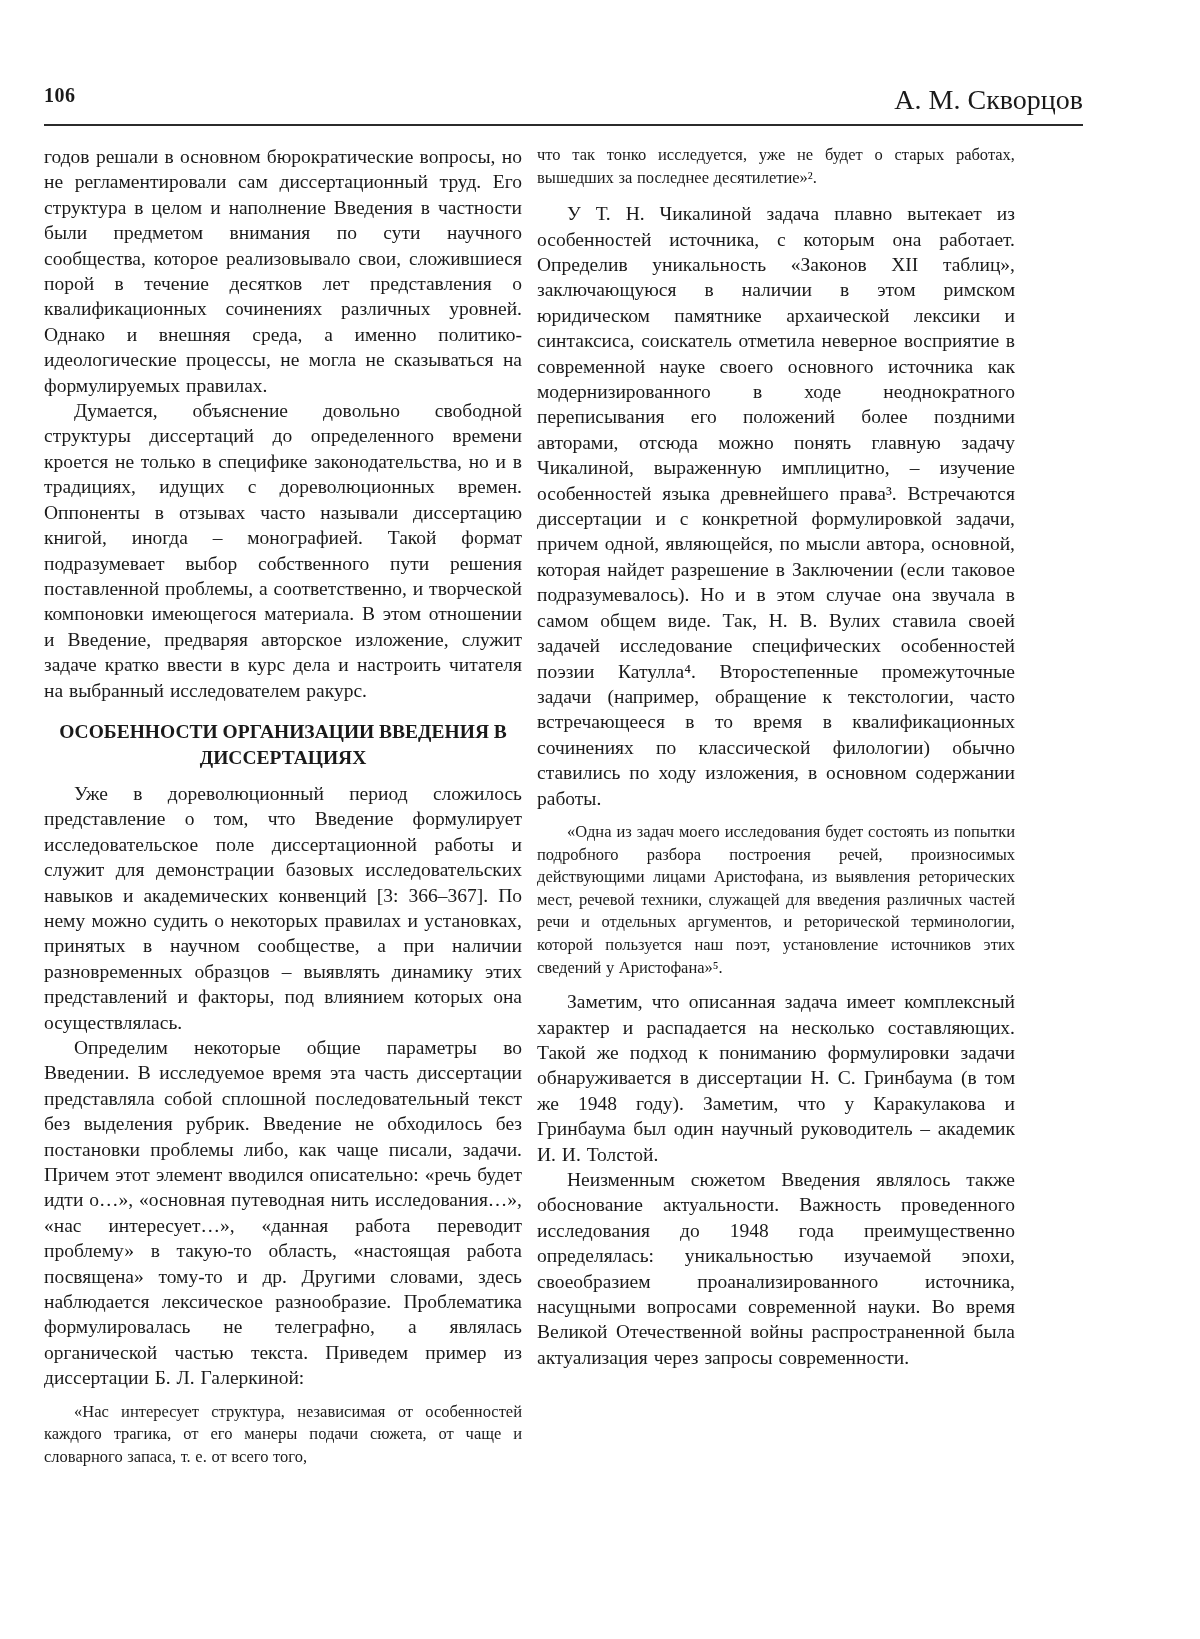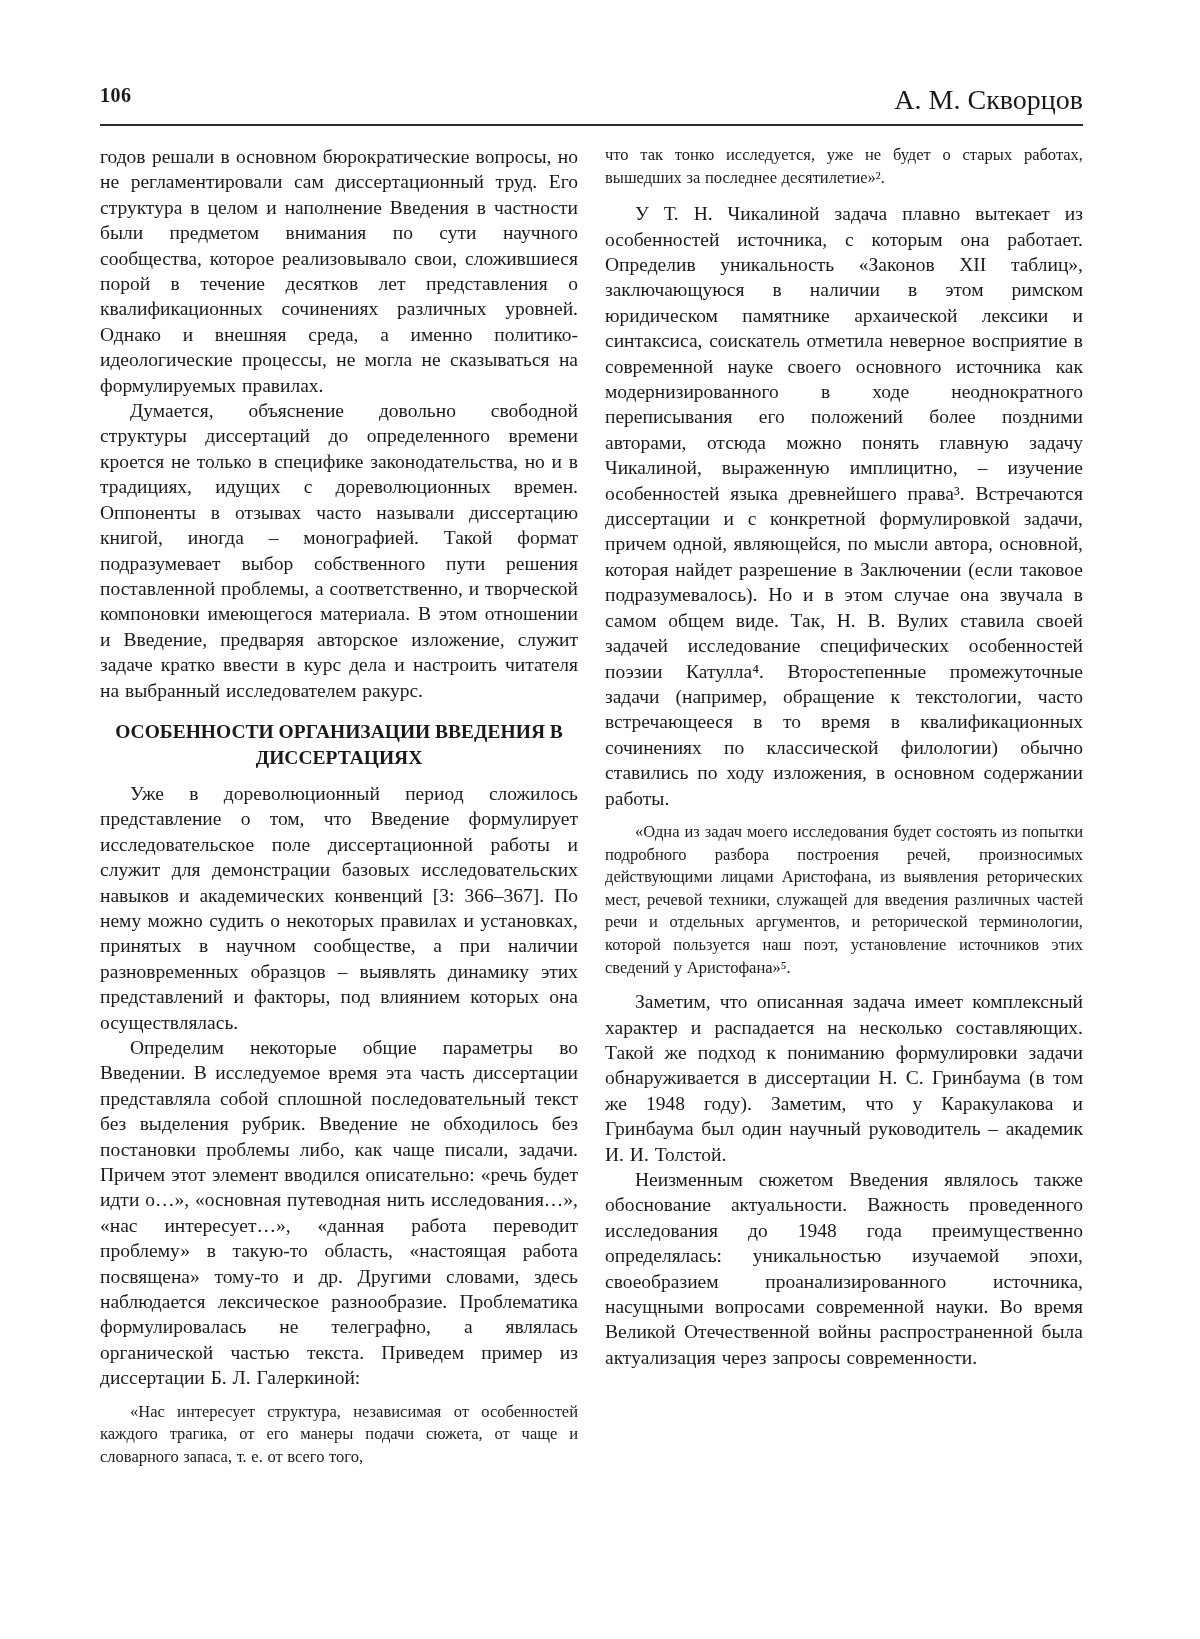--- a/index.html
+++ b/index.html
@@ -11,21 +11,21 @@
     width: 1200px;
     height: 1639px;
     overflow: hidden;
     font-family: "Liberation Serif", "DejaVu Serif", serif;
     color: #1a1a1a;
   }
   .page {
     box-sizing: border-box;
     width: 1200px;
     height: 1639px;
-    padding: 84px 117px 60px 100px;
+    padding: 84px 117px 60px 44px;
     background: #ffffff;
   }
   
   .page-header {
     position: relative;
     border-bottom: 2px solid #2b2b2b;
     padding-bottom: 14px;
     height: 26px;
   }
   .page-number {
@@ -36,21 +36,21 @@
     font-size: 20px;
     letter-spacing: 0.5px;
   }
   .running-title {
     text-align: right;
     font-size: 28px;
   }
   
   .columns {
     display: flex;
-    gap: 27px;
+    gap: 15px;
     margin-top: 18px;
   }
   .column {
     width: 478px;
     flex: 0 0 478px;
   }
   .p-body {
     margin: 0;
     font-size: 19.5px;
     line-height: 25.4px;

